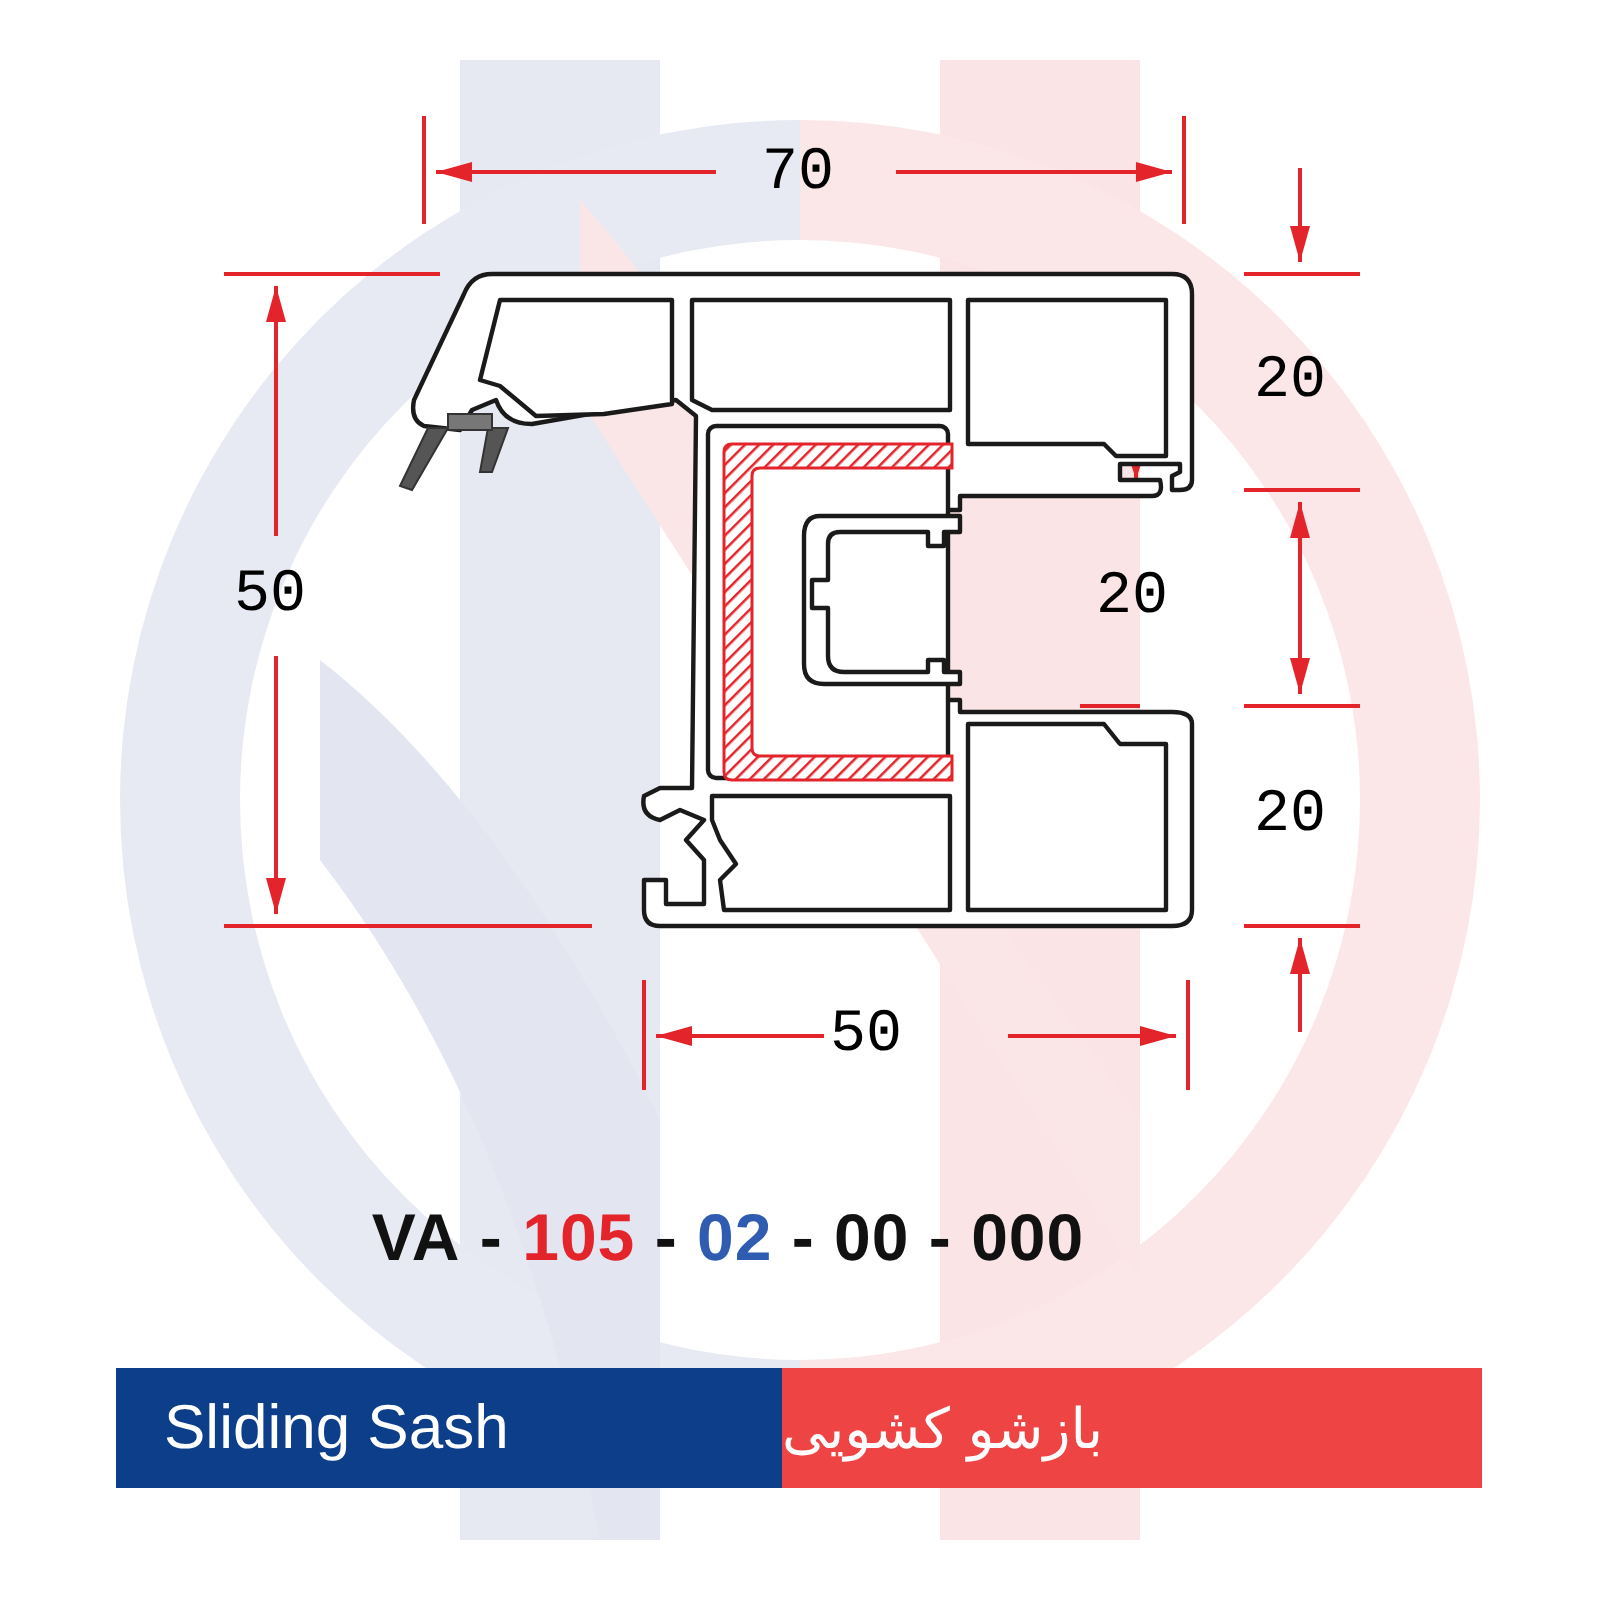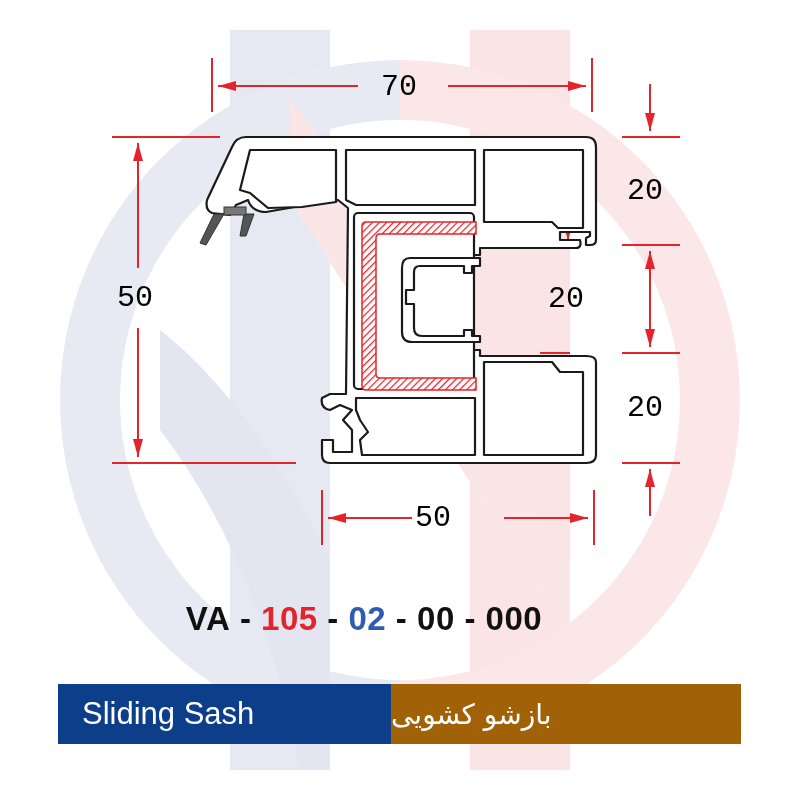--- a/index.html
+++ b/index.html
@@ -4,21 +4,21 @@
 <style>
   html, body { margin:0; padding:0; }
   body { width:800px; height:800px; background:#ffffff; position:relative; overflow:hidden; font-family:"Liberation Sans", sans-serif; }
   #bg { position:absolute; left:0; top:0; width:800px; height:800px; }
   #drawing { position:absolute; left:0; top:0; width:800px; height:800px; }
   .dim-label { position:absolute; color:#000000; font-size:30px; font-family:Liberation Mono, monospace; line-height:1; }
   #code { position:absolute; top:600px; left:0; width:728px; text-align:center; font-size:33px; font-weight:bold; letter-spacing:0.5px; font-family:"Liberation Sans", sans-serif; }
   #code span { display:inline-block; }
   #band { position:absolute; left:58px; top:684px; width:683px; height:60px; display:flex; }
   #band .left { width:333px; height:60px; background:#0d3e8a; color:#fff; font-size:31px; display:flex; align-items:center; padding-left:24px; box-sizing:border-box; }
-  #band .right { flex:1; height:60px; background:#a16207; color:#fff; font-size:28px; display:flex; align-items:center; justify-content:flex-end; padding-right:22px; box-sizing:border-box; font-family:"DejaVu Sans", sans-serif; }
+  #band .right { flex:1; height:60px; background:#ef4444; color:#fff; font-size:28px; display:flex; align-items:center; justify-content:flex-end; padding-right:22px; box-sizing:border-box; font-family:"DejaVu Sans", sans-serif; }
 </style>
 </head>
 <body>
 
 <svg id="bg" viewBox="0 0 800 800" xmlns="http://www.w3.org/2000/svg">
 
   <path d="M230 30 L330 30 L330 770 L230 770 Z" fill="#e6e8f2"></path>
   <path d="M60 400 A340 340 0 0 1 400 60 L400 120 A280 280 0 0 0 120 400 A280 280 0 0 0 400 680 L400 740 A340 340 0 0 1 60 400 Z" fill="#e8eaf3"></path>
   <path d="M160 330 Q250 400 330 560 L330 770 L300 770 Q260 560 160 430 Z" fill="#e3e5f0"></path>
 

